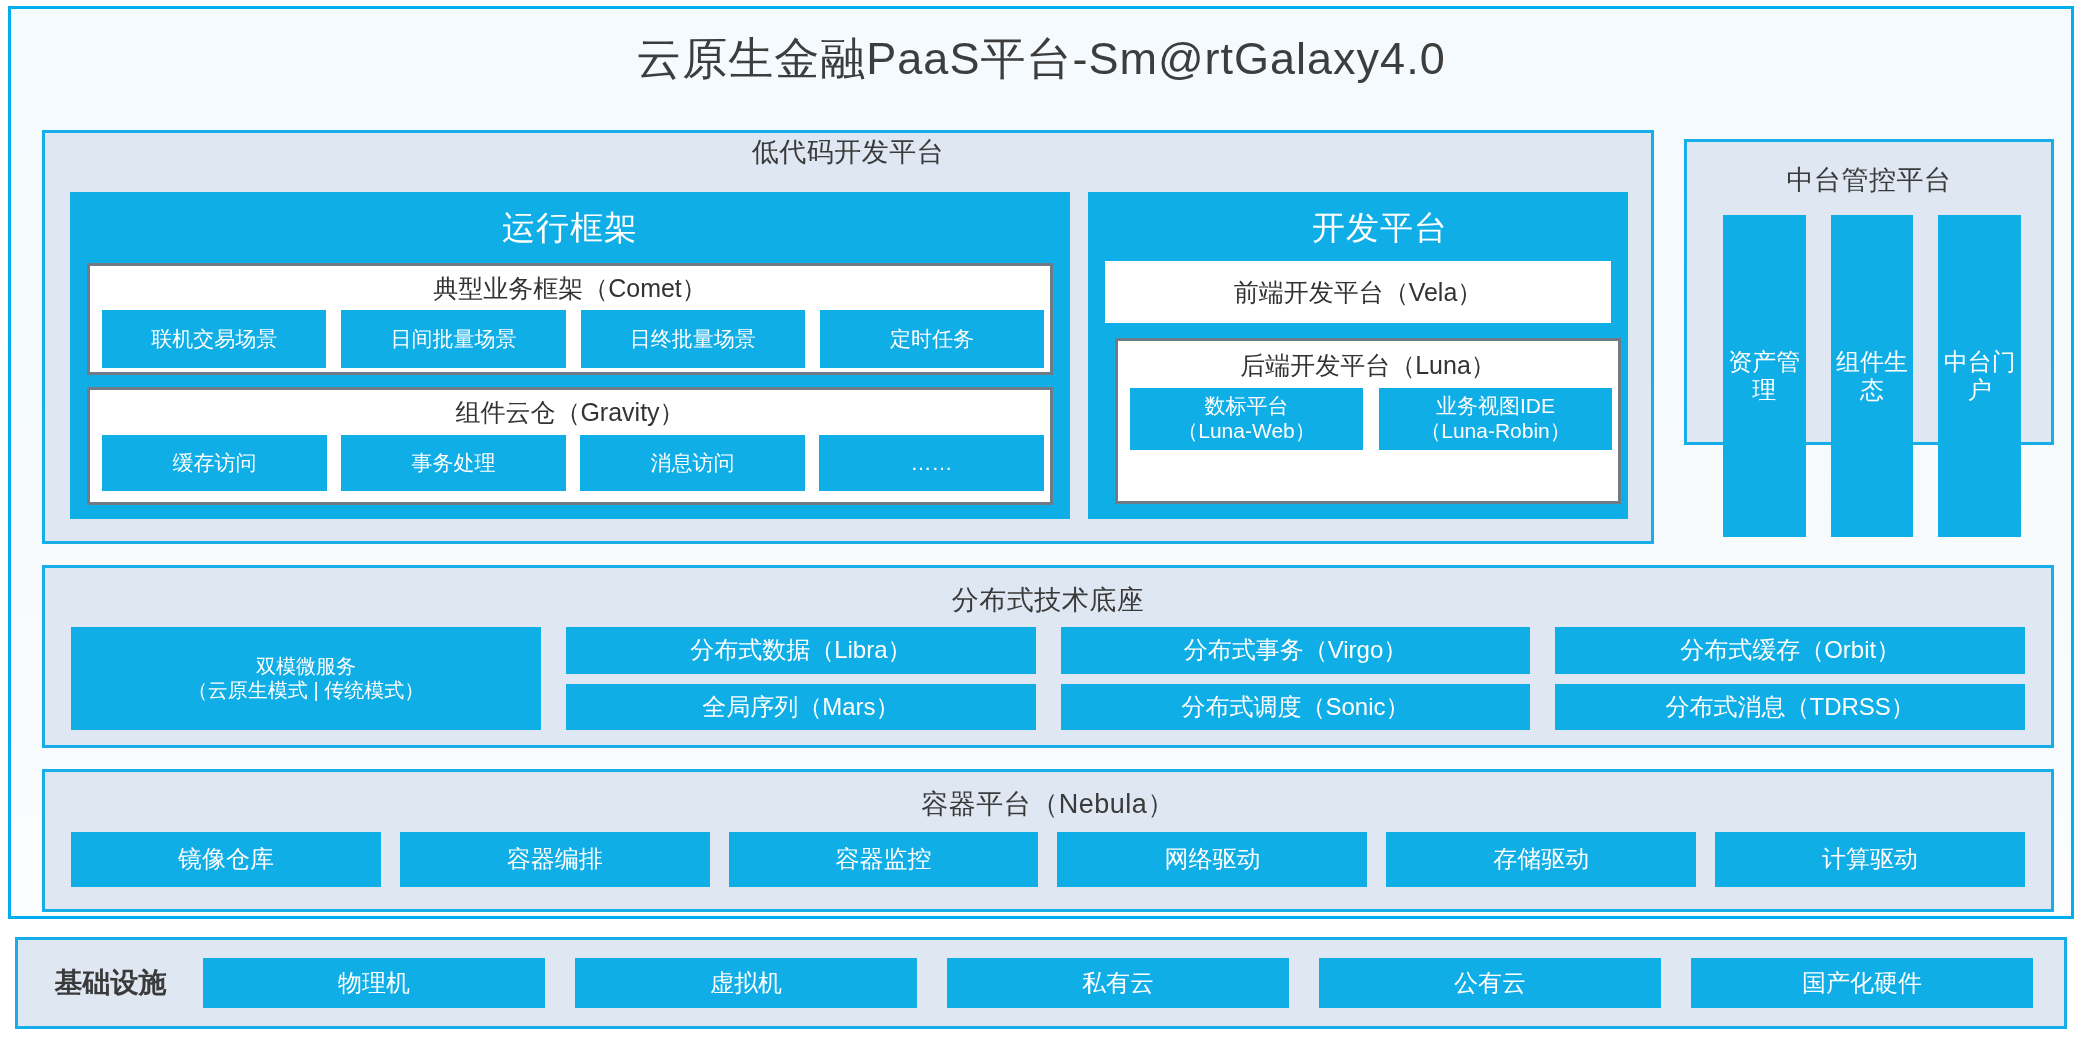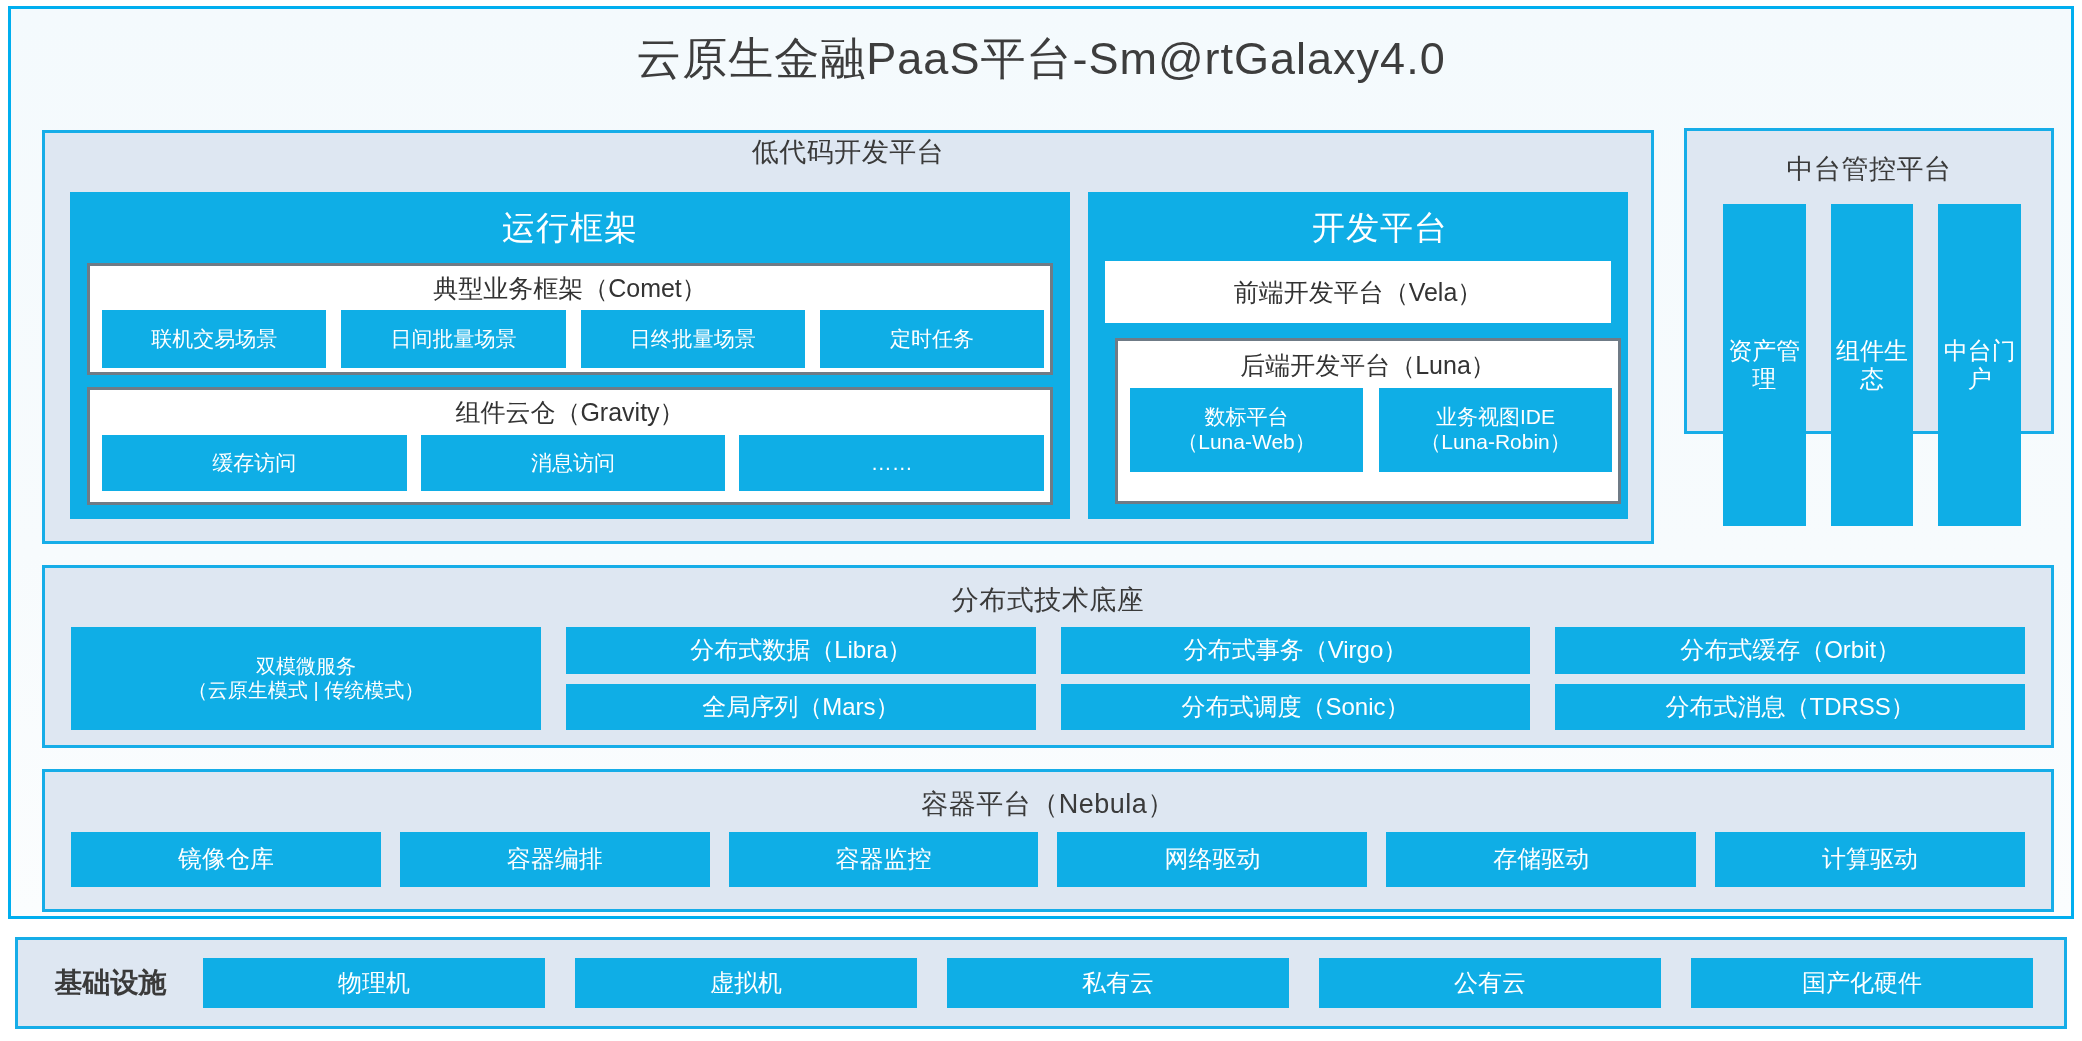--- a/index.html
+++ b/index.html
@@ -107,29 +107,29 @@
   #vela-box{
     position:absolute;left:17px;top:69px;width:506px;height:62px;
     background:#fff;display:flex;align-items:center;justify-content:center;
     font-size:25px;color:#333;box-sizing:border-box;
   }
   #luna-box{
     position:absolute;left:27px;top:146px;width:506px;height:166px;
   }
   #luna-title{text-align:center;font-size:25px;color:#333;padding-top:8px;}
   #luna-items{
-    position:absolute;left:12px;top:47px;width:482px;height:84px;
+    position:absolute;left:12px;top:47px;width:482px;height:62px;
     display:flex;gap:16px;
   }
   #luna-items .blue-box{flex:1;font-size:21px;flex-direction:column;}
   #luna-items .blue-box span{display:block;}
 
   
   #midend-panel{
-    position:absolute;left:1673px;top:119px;width:370px;height:306px;
+    position:absolute;left:1673px;top:130px;width:370px;height:306px;
   }
   #midend-title{position:absolute;left:0;top:20px;width:100%;font-size:27px;}
   #midend-items{
     position:absolute;left:36px;top:73px;width:298px;height:322px;
     display:flex;flex-direction:row;gap:25px;
   }
   #midend-items .blue-box{flex:1;font-size:24px;}
 
   
   #distrib-panel{
@@ -196,20 +196,21 @@
             <div class="blue-box">日间批量场景</div>
             <div class="blue-box">日终批量场景</div>
             <div class="blue-box">定时任务</div>
           </div>
         </div>
 
         <div id="gravity-box" class="white-box">
           <div id="gravity-title">组件云仓（Gravity）</div>
           <div id="gravity-items">
             <div class="blue-box">缓存访问</div>
+            <div class="blue-box">事务处理</div>
             <div class="blue-box">消息访问</div>
             <div class="blue-box">……</div>
           </div>
         </div>
       </div>
 
       <div id="devplat-block">
         <div id="devplat-title">开发平台</div>
 
         <div id="vela-box">前端开发平台（Vela）</div>

